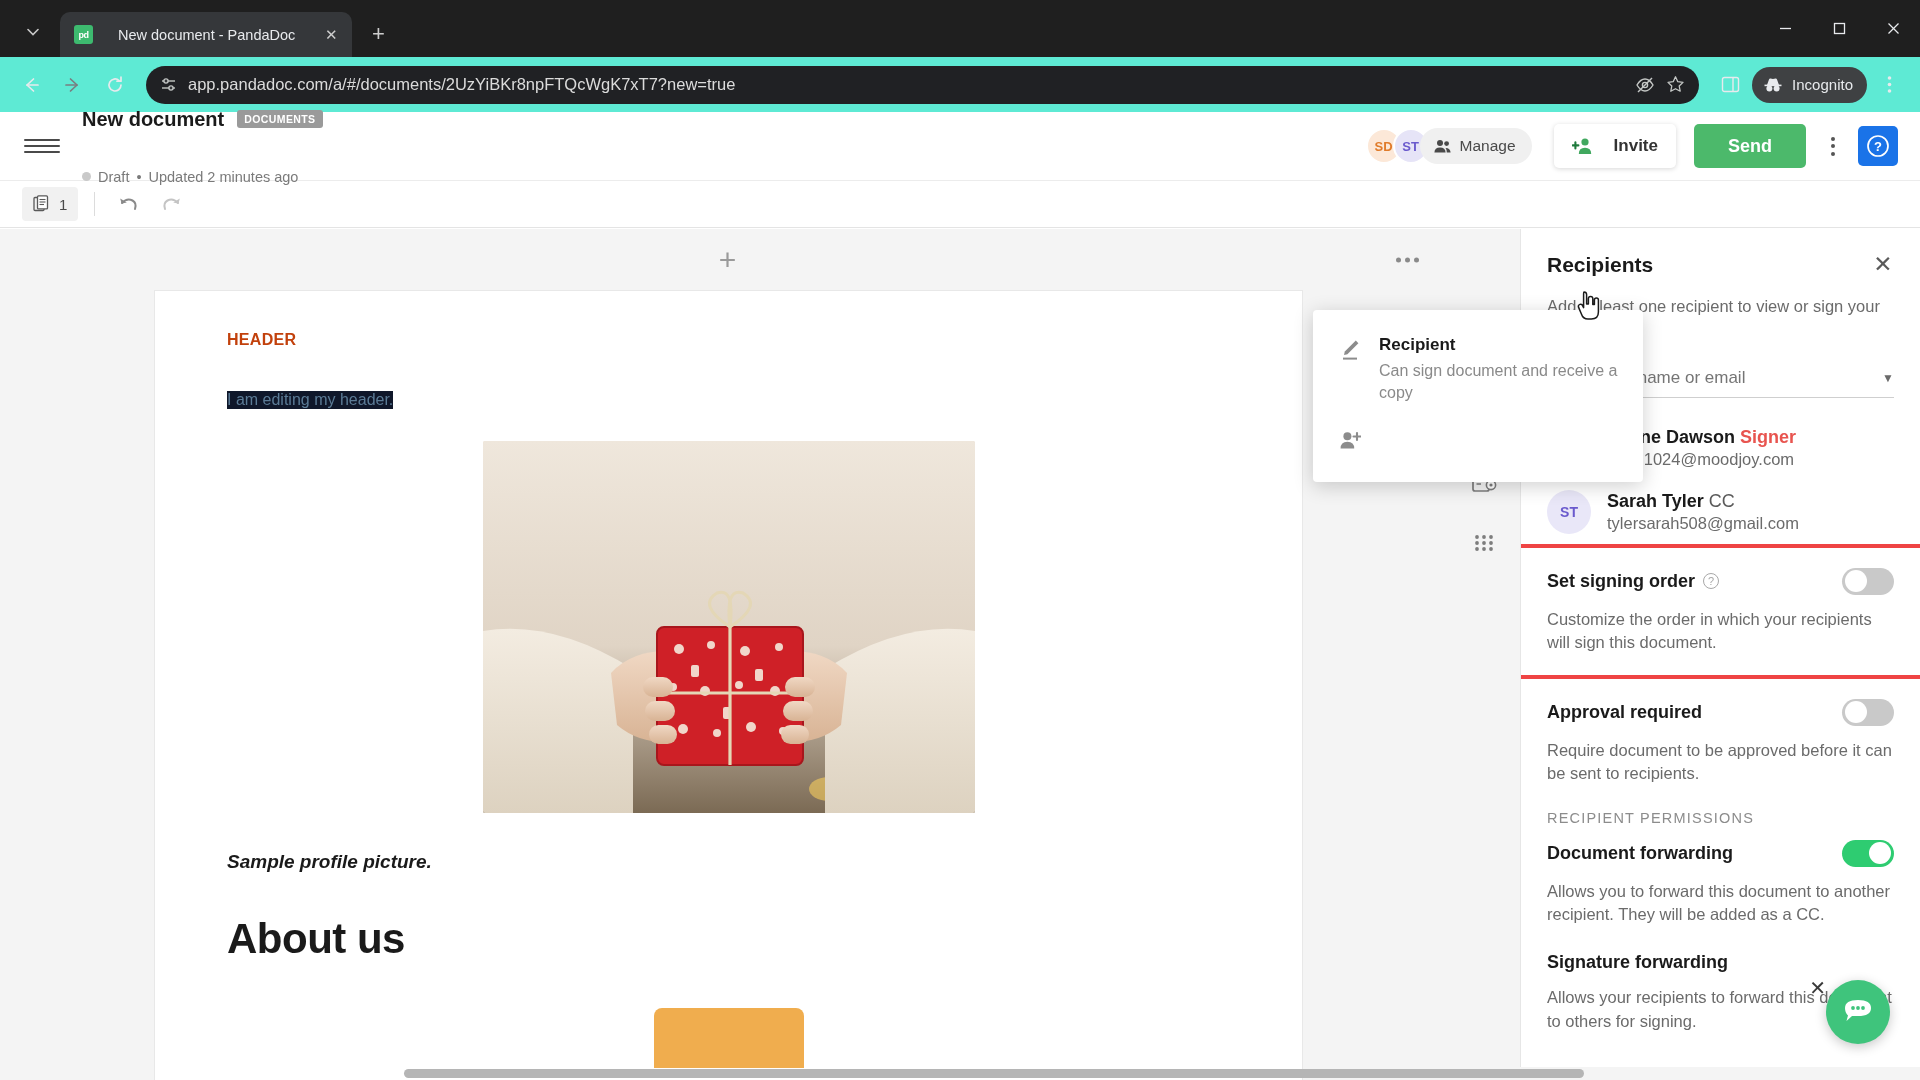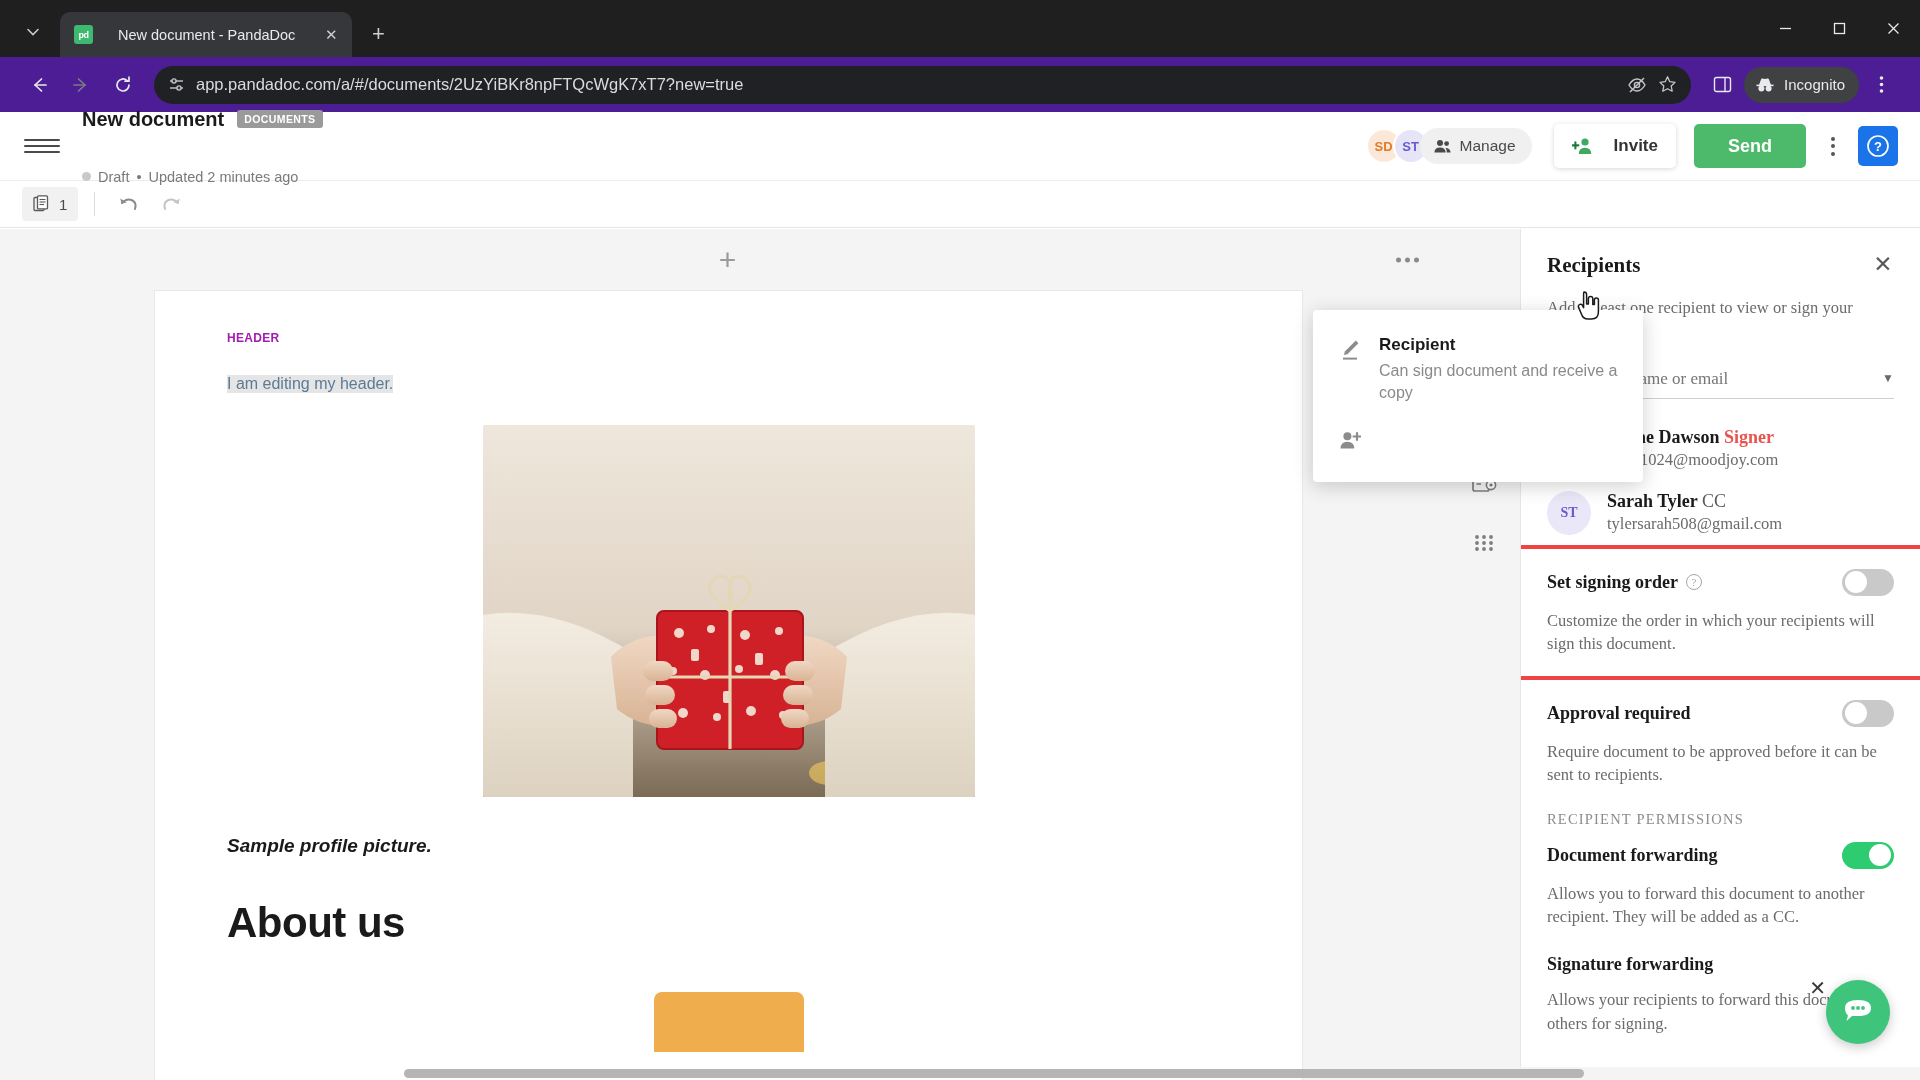--- a/index.html
+++ b/index.html
@@ -52,22 +52,22 @@
   .win-controls {
     position: absolute; right: 0; top: 0; height: 57px;
     display: flex; align-items: center;
   }
   .win-btn {
     width: 54px; height: 57px; display: flex;
     align-items: center; justify-content: center; color: #e8eaed;
   }
 
   .chrome-toolbar {
-    height: 55px; background: #4c1d95;
-    display: flex; align-items: center; padding: 0 20px; gap: 4px;
+    height: 55px; background: #5eead4;
+    display: flex; align-items: center; padding: 0 12px; gap: 4px;
   }
   .nav-btn {
     width: 38px; height: 38px; border-radius: 50%;
     display: flex; align-items: center; justify-content: center;
     color: #e8eaed; flex-shrink: 0;
   }
   .nav-btn.disabled { color: #7a7d80; }
   .omnibox {
     flex: 1; height: 38px; background: #202124; border-radius: 19px;
     display: flex; align-items: center; padding: 0 14px; gap: 11px;
@@ -176,25 +176,25 @@
     display: flex; gap: 4px; cursor: pointer;
   }
   .page-dots i { width: 5px; height: 5px; border-radius: 50%; background: #8a8a8a; }
 
   .doc-page {
     width: 1147px; margin: 0 auto; background: #fff; min-height: 720px;
     padding: 40px 72px; position: relative; margin-left: 155px;
     box-shadow: 0 0 0 1px #e8e8e8;
   }
   .dp-header-label {
-    color: #a21caf; font-size: 12px; font-weight: bold; letter-spacing: 0.3px;
+    color: #c2410c; font-size: 16px; font-weight: bold; letter-spacing: 0.3px;
   }
   .dp-header-text {
-    color: #5b7b96; font-size: 16px; margin-top: 30px;
-    background: #e5e5e5; display: inline-block;
+    color: #5b7b96; font-size: 16px; margin-top: 42px;
+    background: #0f172a; display: inline-block;
   }
   .dp-image {
     width: 492px; height: 372px; margin: 32px auto 0; display: block;
     border-radius: 2px; overflow: hidden; position: relative;
     background: #e9e0d6;
   }
   .dp-caption {
     font-size: 19px; font-style: italic; font-weight: bold;
     color: #1a1a1a; margin-top: 38px;
   }
@@ -228,21 +228,21 @@
   }
   .rail-icon {
     width: 34px; height: 34px; display: flex; align-items: center;
     justify-content: center; color: #7d7d7d; cursor: pointer;
   }
 
   
   .sidebar {
     position: absolute; right: 0; top: 117px; bottom: 13px; width: 400px;
     background: #fff; border-left: 1px solid #e6e6e6;
-    display: flex; flex-direction: column; z-index: 7; font-family: Liberation Serif, serif;
+    display: flex; flex-direction: column; z-index: 7;
   }
   .sb-head { padding: 24px 26px 0 26px; position: relative; }
   .sb-title { font-size: 21px; font-weight: bold; color: #1a1a1a; }
   .sb-close {
     position: absolute; right: 22px; top: 20px; width: 30px; height: 30px;
     display: flex; align-items: center; justify-content: center;
     color: #5a5a5a; cursor: pointer; font-size: 23px; line-height: 1;
   }
   .sb-desc { font-size: 16.5px; color: #6b6b6b; margin-top: 18px; line-height: 1.42; }
   .sb-input-wrap {

